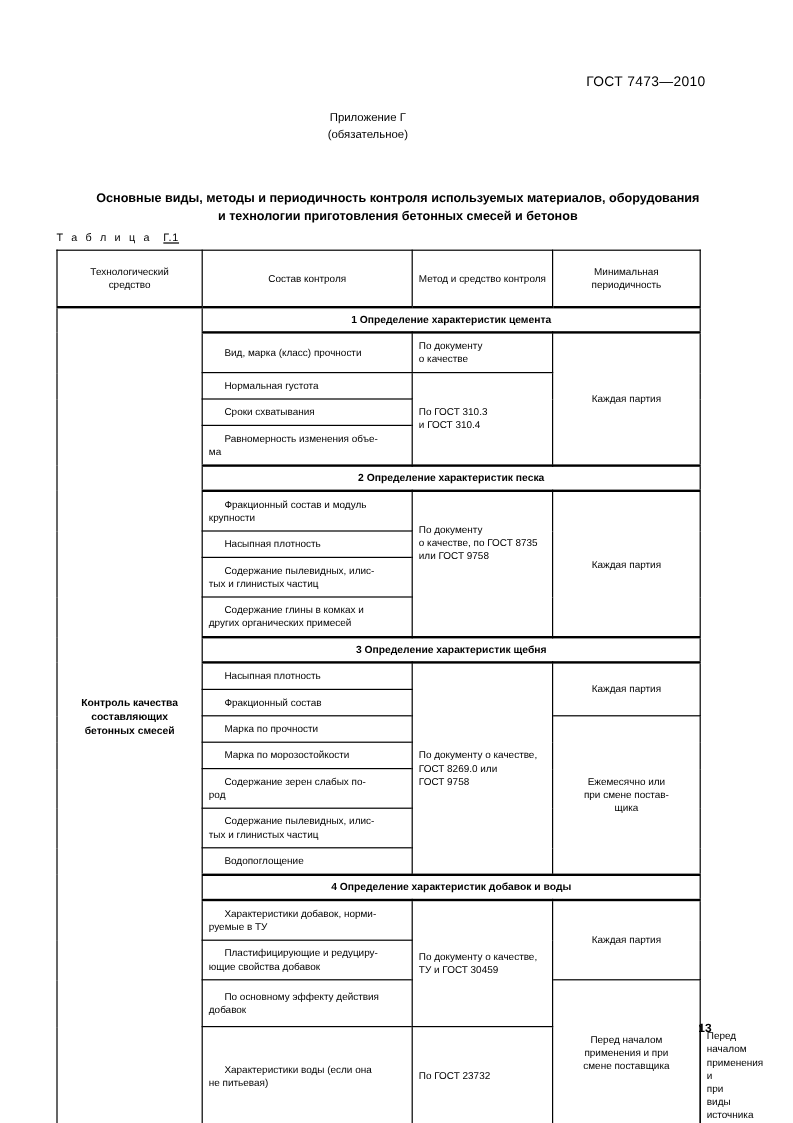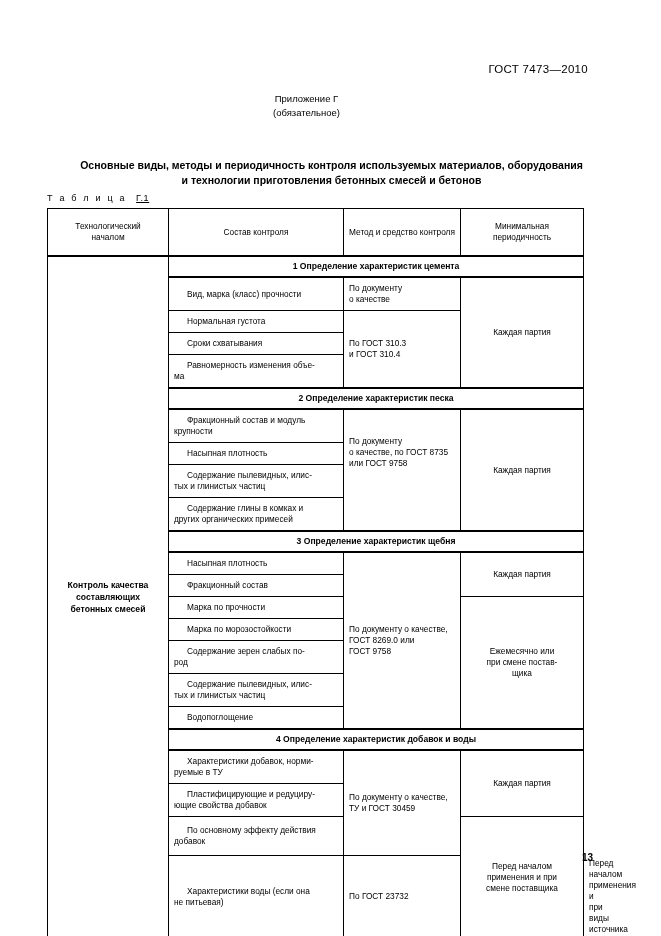--- a/index.html
+++ b/index.html
@@ -168,21 +168,21 @@
       <col class="c1">
         <col class="c2">
         <col class="c3">
         <col class="c4">
     </colgroup>
     <tbody>
 
       <tr class="hdr">
         <td>
           <span>Технологический</span><br>
-          <span>началом</span>
+          <span>средство</span>
         </td>
         <td>Состав контроля</td>
         <td>Метод и средство контроля</td>
         <td>
           <span>Минимальная</span><br>
           <span>периодичность</span>
         </td>
       </tr>
 
       <tr class="section-row">

